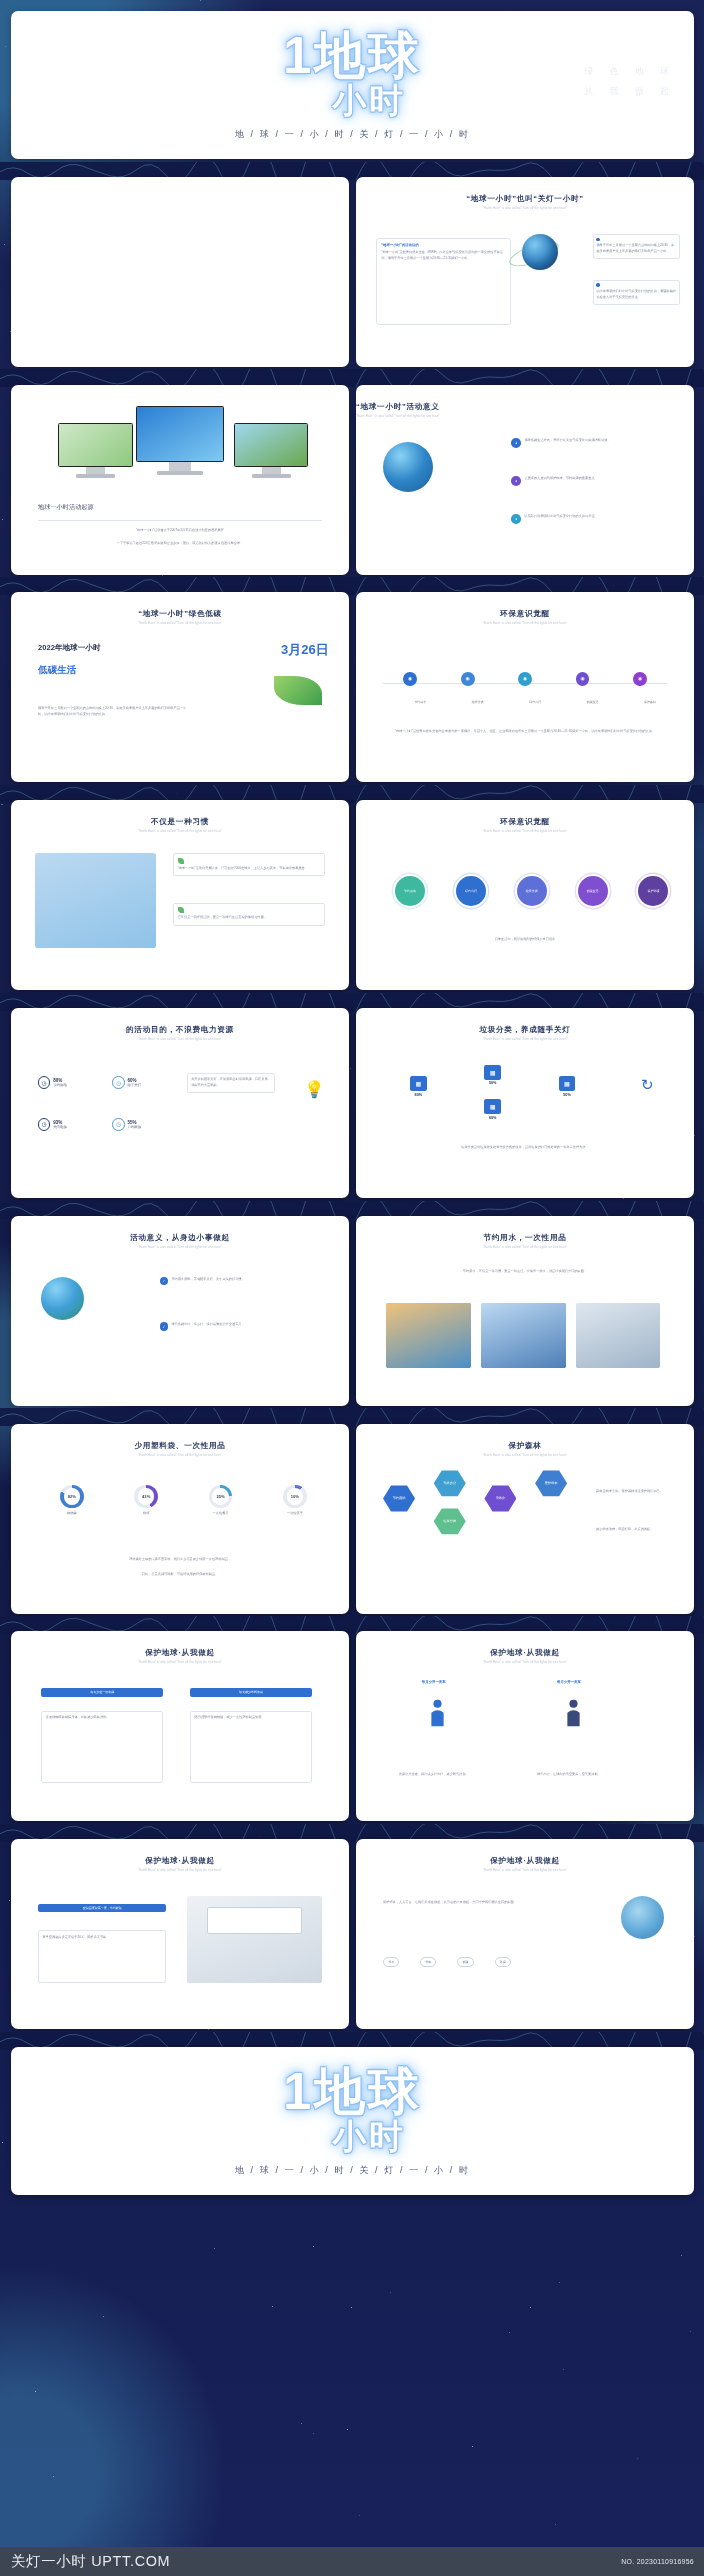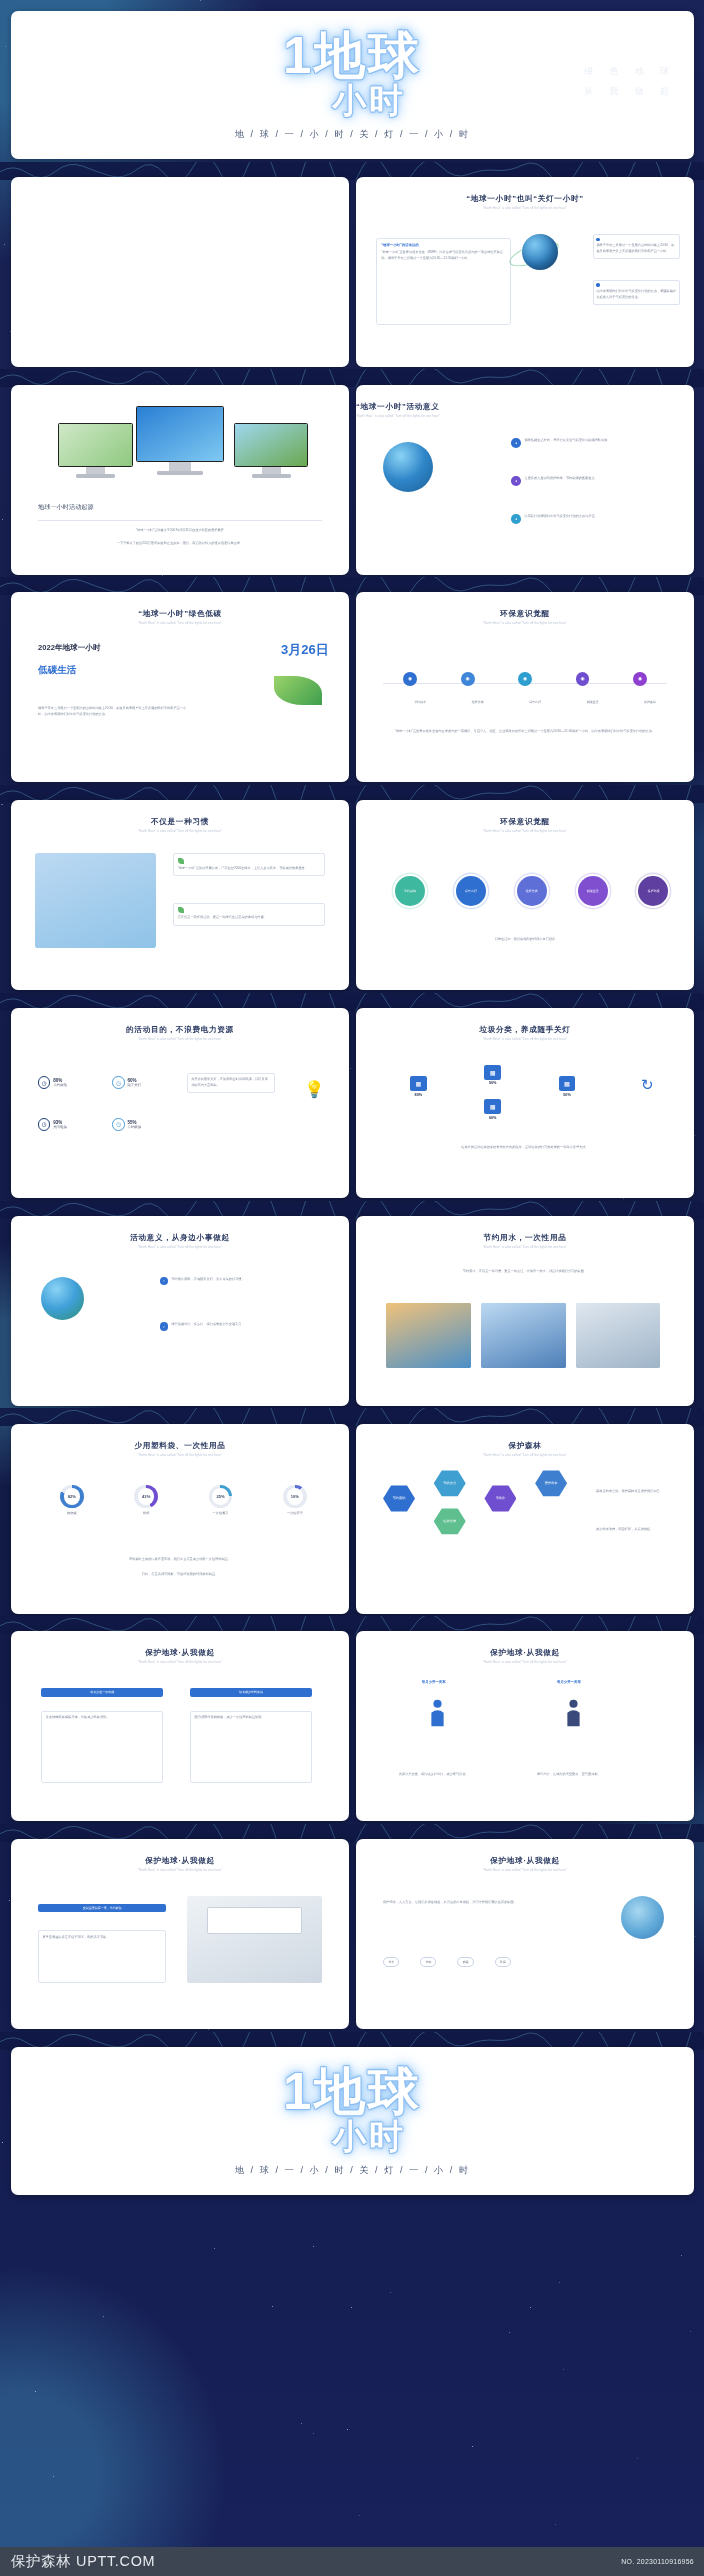--- a/index.html
+++ b/index.html
@@ -700,16 +700,16 @@
     <div class="slide hero" style="position: absolute; left: 11px; top: 2047px; width: 683px; height: 148px;">
       <div class="col" style="align-items: center;">
         <div class="hero-title">1地球</div>
         <div class="hero-title second" style="font-size: 34px;">小时</div>
         <div class="hero-sub">地 / 球 / 一 / 小 / 时 / 关 / 灯 / 一 / 小 / 时</div>
       </div>
     </div>
   </div>
 
 <div class="footer">
-  <div class="footer-left">保护森林 UPTT.COM</div>
+  <div class="footer-left">关灯一小时 UPTT.COM</div>
   <div class="footer-right">NO. 20230110916956</div>
 </div>
 
 
 </body></html>

